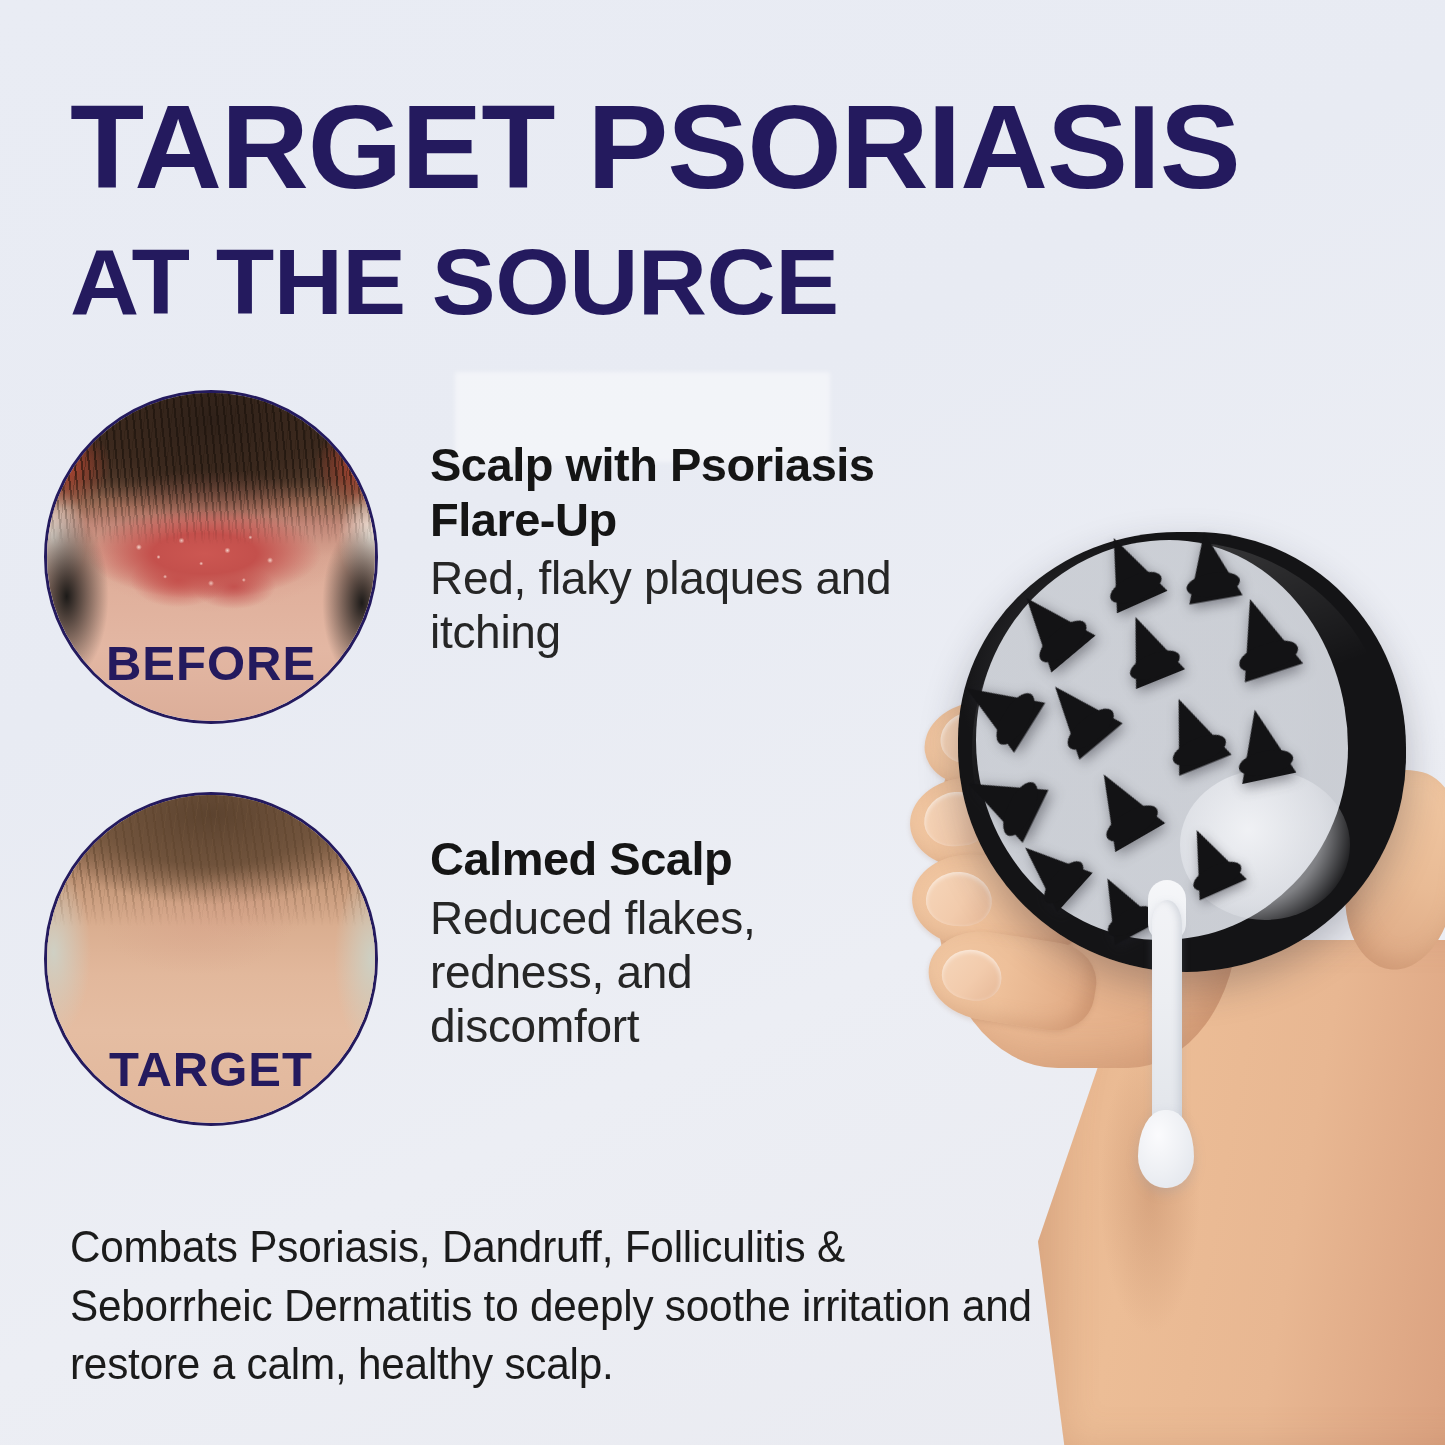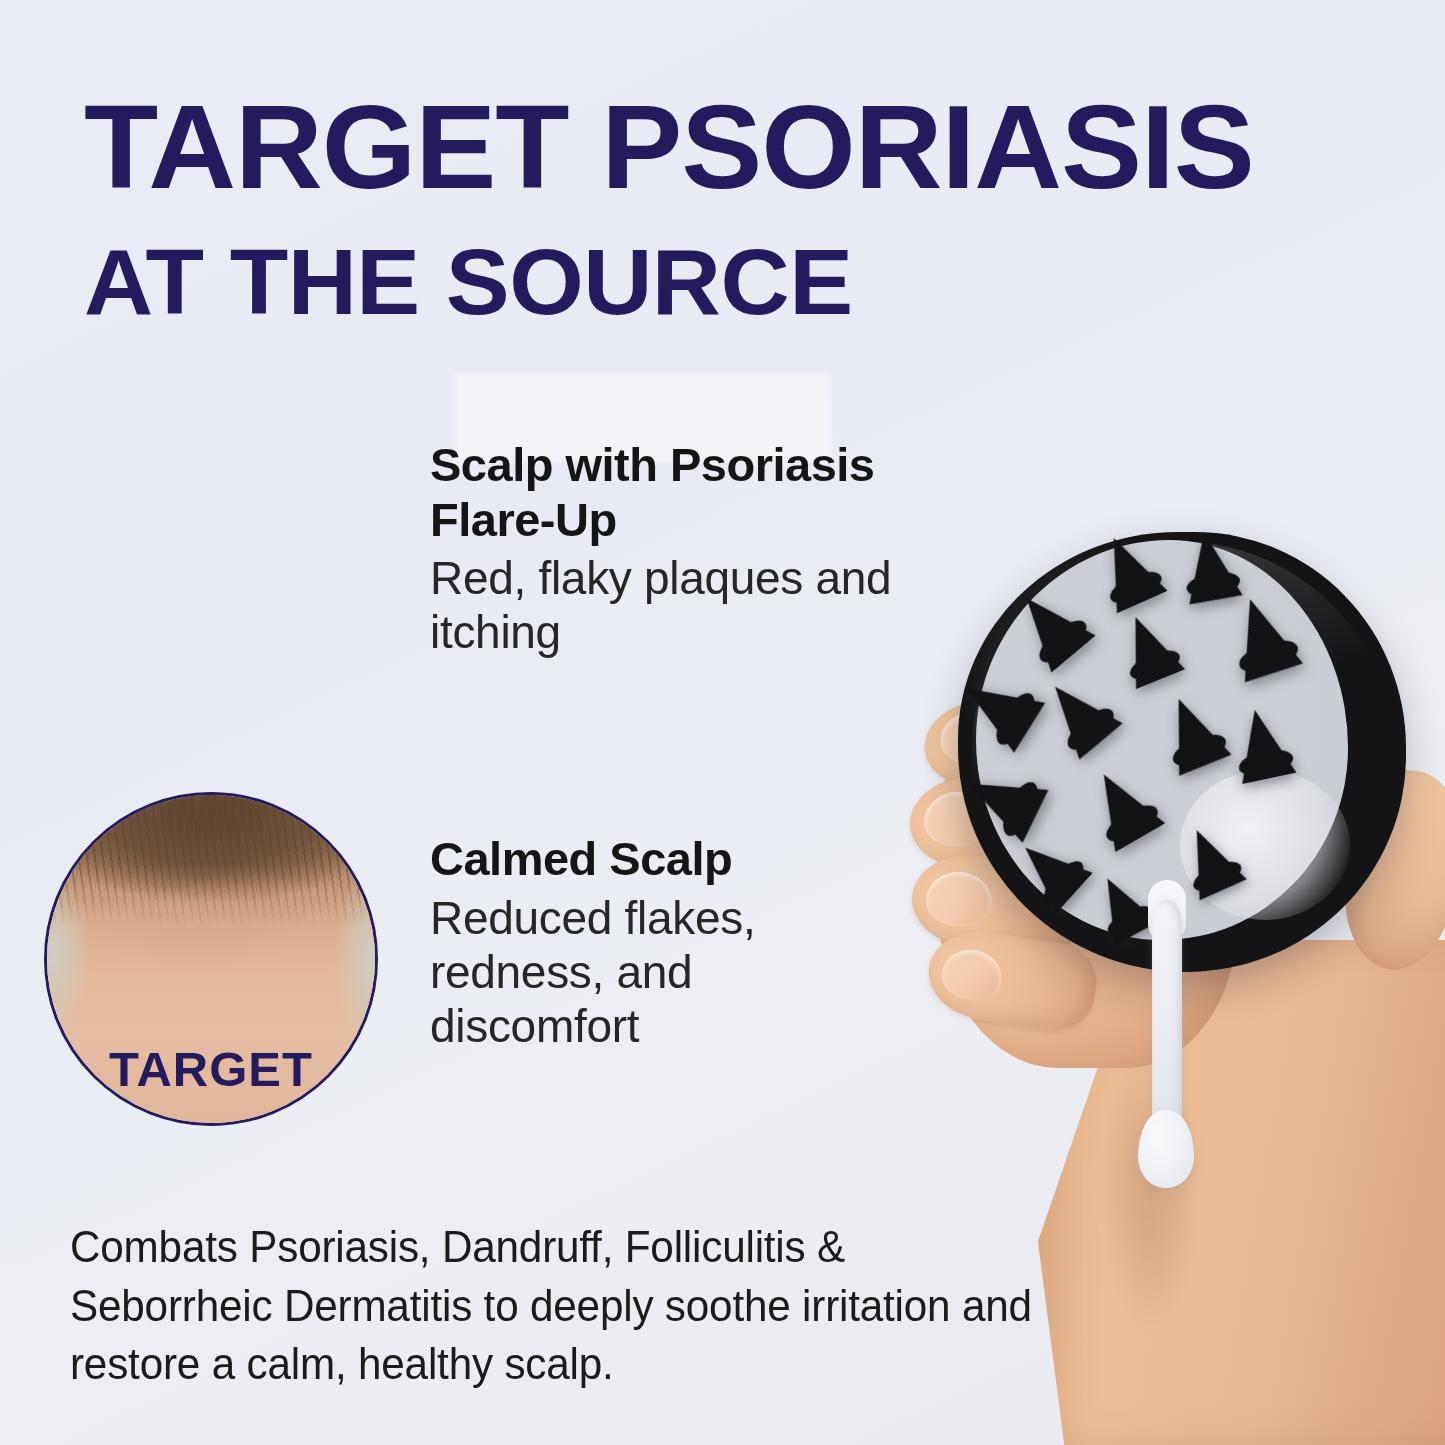--- a/index.html
+++ b/index.html
@@ -23,21 +23,21 @@
     top: 372px;
     width: 375px;
     height: 90px;
     background: rgba(255,255,255,0.45);
     filter: blur(2px);
   }
 
   
   .headline {
     position: absolute;
-    left: 84px;
+    left: 70px;
     top: 88px;
     width: 1320px;
   }
   .headline-l1 {
     font-size: 118px;
     line-height: 1.0;
     font-weight: bold;
     color: #241a5e;
     letter-spacing: -1px;
     white-space: nowrap;
@@ -374,20 +374,24 @@
 
 <div id="poster">
 
   <div class="soft-panel"></div>
 
   <div class="headline">
     <div class="headline-l1">TARGET PSORIASIS</div>
     <div class="headline-l2">AT THE SOURCE</div>
   </div>
 
+  <div class="ba-circle" id="circle-before">
+    <div class="ba-photo photo-before"></div>
+    <div class="ba-label">BEFORE</div>
+  </div>
 
   <div class="ba-circle" id="circle-after">
     <div class="ba-photo photo-after"></div>
     <div class="ba-label">TARGET</div>
   </div>
 
   <div class="copy-block" id="copy-after">
     <div class="copy-title">Calmed Scalp</div>
     <div class="copy-body">Reduced flakes, redness, and discomfort</div>
   </div>

